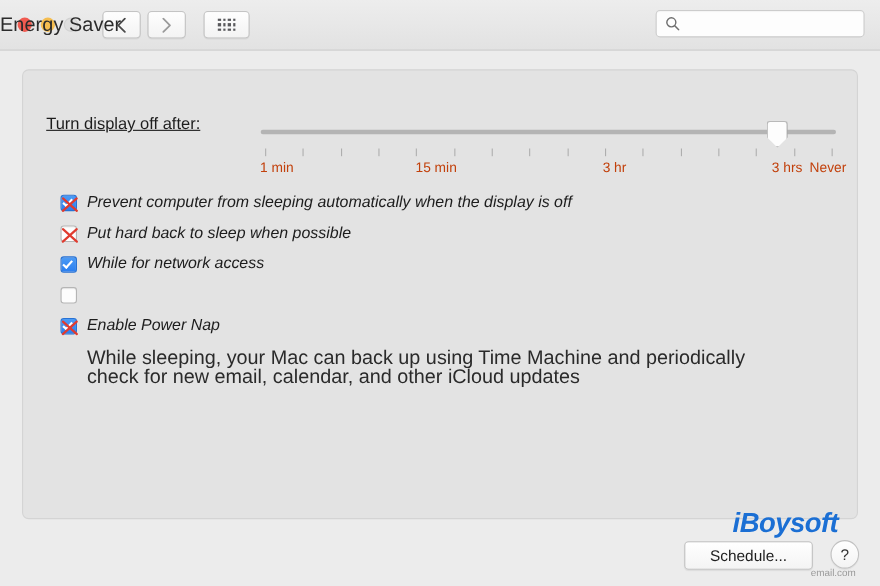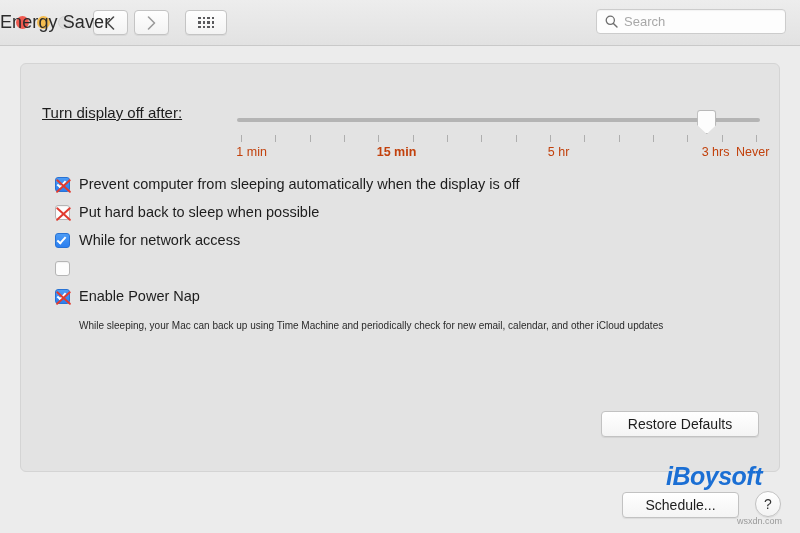--- a/index.html
+++ b/index.html
@@ -259,26 +259,27 @@
   }
   .redx:before { transform: rotate(42deg); }
   .redx:after  { transform: rotate(-42deg); }
 
   .chklabel {
     font-size: 14.5px;
     color: #1d1d1d;
     margin-left: 9px;
     line-height: 20px;
     white-space: nowrap;
+    font-style: italic;
   }
 
   .subtext {
     margin-left: 24px;
     margin-top: 3px;
-    font-size: 10px;
+    font-size: 18px;
     color: #2a2a2a;
     line-height: 17px;
     max-width: 620px;
   }
 
   
   .restore-btn {
     position: absolute;
     left: 580px;
     top: 347px;
@@ -387,21 +388,20 @@
     </span>
   </div>
 
   <div class="win-title">Energy Saver</div>
 
   <div class="searchbox">
     <svg width="13" height="13" viewBox="0 0 13 13">
       <circle cx="5.3" cy="5.3" r="4.1" stroke="#6e6e6e" stroke-width="1.3" fill="none"></circle>
       <line x1="8.4" y1="8.4" x2="12" y2="12" stroke="#6e6e6e" stroke-width="1.4" stroke-linecap="round"></line>
     </svg>
-    <input type="text" placeholder="Search" style="">
   </div>
 </div>
 
 <div class="panel">
 
   <div class="slider-row">
     <div class="slider-label">Turn display off after:</div>
 
     <div class="slider-wrap">
       <div class="track"></div>
@@ -419,22 +419,22 @@
           <i style="left: 313px;"></i>
           <i style="left: 347.333px;"></i>
           <i style="left: 381.667px;"></i>
           <i style="left: 416px;"></i>
           <i style="left: 450.333px;"></i>
           <i style="left: 484.667px;"></i>
           <i style="left: 519px;"></i>
         </div>
       <div class="tick-labels">
           <span style="left: 14.644px;">1 min</span>
-          <span style="left: 159.515px; font-weight: bold;">15 min</span>
-          <span style="left: 321.645px;">5 hr</span>
+          <span style="left: 159.515px;">15 min</span>
+          <span style="left: 321.645px;">3 hr</span>
           <span style="left: 478.545px;">3 hrs</span>
           <span style="left: 523px; transform: translateX(-72%);">Never</span>
         </div>
     </div>
   </div>
 
   <div class="checklist">
       <div>
         <div class="chkrow">
           <span class="chkbox on">
@@ -470,19 +470,18 @@
           <span class="chkbox on">
             <span class="tick-mark"></span>
             <span class="redx"></span>
           </span>
           <span class="chklabel">Enable Power Nap</span>
         </div>
         <div class="subtext">While sleeping, your Mac can back up using Time Machine and periodically check for new email, calendar, and other iCloud updates</div>
       </div>
     </div>
 
-  <button class="restore-btn">Restore Defaults</button>
 </div>
 
 <div class="logo">iBoysoft</div>
 <button class="schedule-btn">Schedule...</button>
 <button class="help-btn">?</button>
-<div class="watermark">wsxdn.com</div>
+<div class="watermark">email.com</div>
 
 </body></html>

